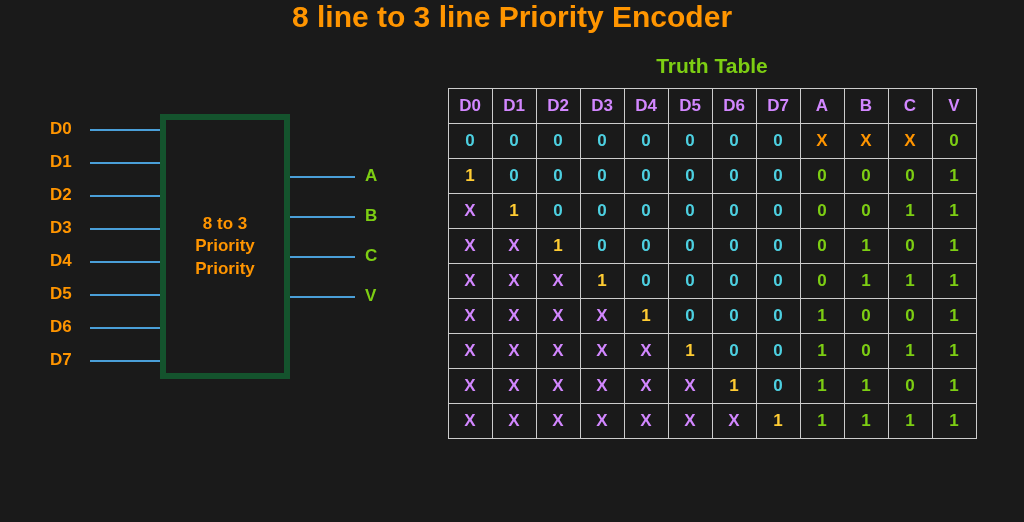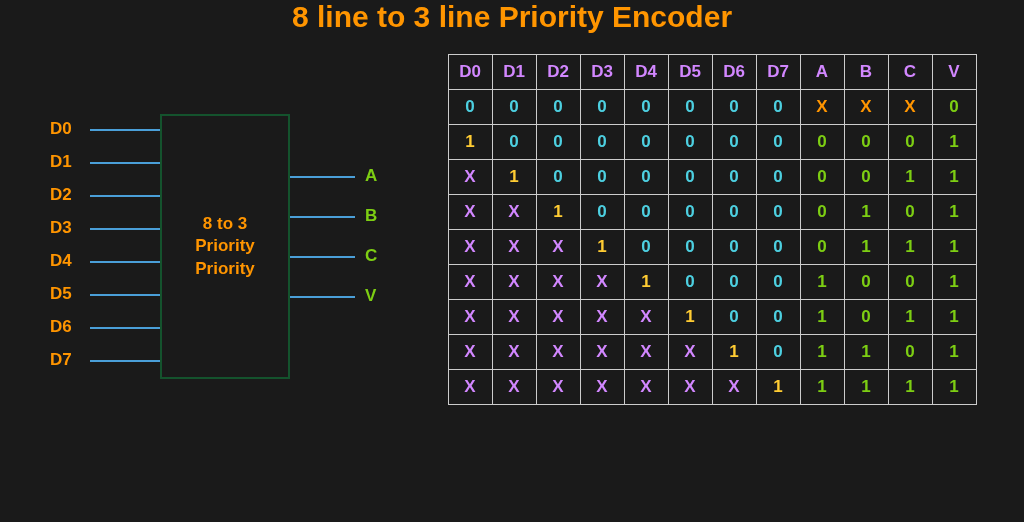--- a/index.html
+++ b/index.html
@@ -23,21 +23,21 @@
     align-items: flex-start;
     padding: 20px 40px;
     gap: 40px;
   }
   .left {
     position: relative;
     width: 360px;
     margin-top: 60px;
   }
   .block-box {
-    border: 2px solid #14532d;
+    border: 6px solid #14532d;
     width: 130px;
     height: 265px;
     position: absolute;
     left: 120px;
     top: 0;
     display: flex;
     flex-direction: column;
     align-items: center;
     justify-content: center;
     color: #ff9500;
@@ -142,20 +142,21 @@
         <div class="output-line" style="top: 102px;"></div>
         <div class="output-label" style="top: 102px;">B</div>
         <div class="output-line" style="top: 142px;"></div>
         <div class="output-label" style="top: 142px;">C</div>
         <div class="output-line" style="top: 182px;"></div>
         <div class="output-label" style="top: 182px;">V</div>
       </div>
   </div>
 
   <div class="right">
+    <div class="truth-title">Truth Table</div>
     <table>
       <thead>
           <tr id="tt-head">
             <th>D0</th>
             <th>D1</th>
             <th>D2</th>
             <th>D3</th>
             <th>D4</th>
             <th>D5</th>
             <th>D6</th>

